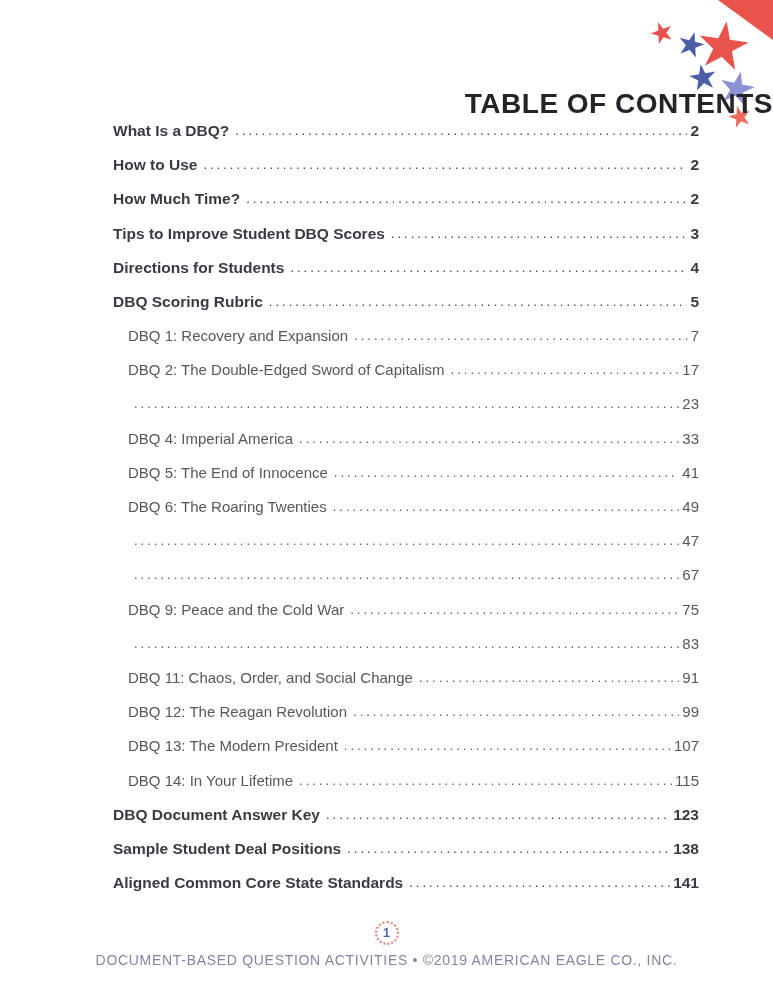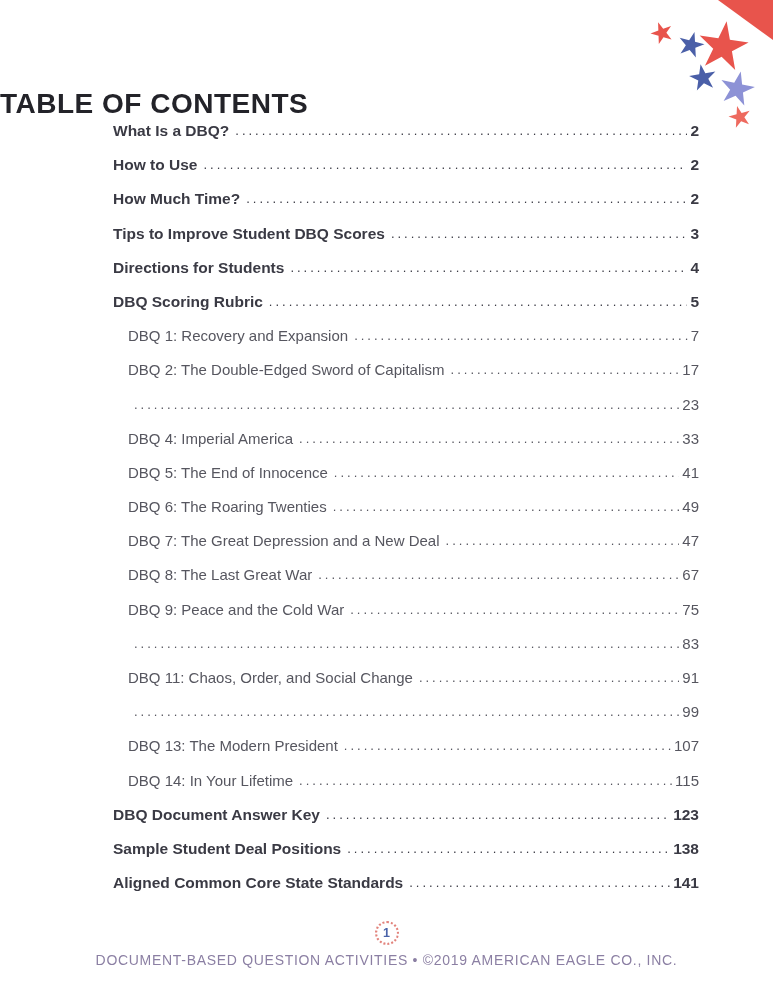--- a/index.html
+++ b/index.html
@@ -17,35 +17,35 @@
     top: 0;
     right: 0;
     width: 160px;
     height: 145px;
   }
   .title {
     position: absolute;
     top: 88px;
     left: 0;
     right: 0;
-    text-align: left;
+    text-align: right;
     font-size: 28px;
     font-weight: 800;
     letter-spacing: 0.5px;
     color: #232329;
   }
   .toc {
     position: absolute;
     top: 114px;
     left: 113px;
     right: 74px;
   }
   .toc-row {
     display: flex;
-    align-items: flex-start;
+    align-items: flex-end;
     height: 34.2px;
     line-height: 34.2px;
   }
   .toc-row.top {
     color: #3a3a44;
     font-weight: 700;
     font-size: 15.5px;
   }
   .toc-row.sub {
     color: #56565f;
@@ -167,44 +167,43 @@
         <span class="toc-label">DBQ 5: The End of Innocence</span>
         <span class="leader">............................................................................................................................................................................................................................</span>
         <span class="toc-page">41</span>
       </div>
       <div class="toc-row sub">
         <span class="toc-label">DBQ 6: The Roaring Twenties</span>
         <span class="leader">............................................................................................................................................................................................................................</span>
         <span class="toc-page">49</span>
       </div>
       <div class="toc-row sub">
-        <span class="toc-label">DBQ 7: The Great Depression and a New Deal</span>
         <span class="leader">............................................................................................................................................................................................................................</span>
         <span class="toc-page">47</span>
       </div>
       <div class="toc-row sub">
-        <span class="toc-label">DBQ 8: The Last Great War</span>
         <span class="leader">............................................................................................................................................................................................................................</span>
         <span class="toc-page">67</span>
       </div>
       <div class="toc-row sub">
         <span class="toc-label">DBQ 9: Peace and the Cold War</span>
         <span class="leader">............................................................................................................................................................................................................................</span>
         <span class="toc-page">75</span>
       </div>
       <div class="toc-row sub">
         <span class="leader">............................................................................................................................................................................................................................</span>
         <span class="toc-page">83</span>
       </div>
       <div class="toc-row sub">
         <span class="toc-label">DBQ 11: Chaos, Order, and Social Change</span>
         <span class="leader">............................................................................................................................................................................................................................</span>
         <span class="toc-page">91</span>
       </div>
       <div class="toc-row sub">
+        <span class="toc-label">DBQ 12: The Reagan Revolution</span>
         <span class="leader">............................................................................................................................................................................................................................</span>
         <span class="toc-page">99</span>
       </div>
       <div class="toc-row sub">
         <span class="toc-label">DBQ 13: The Modern President</span>
         <span class="leader">............................................................................................................................................................................................................................</span>
         <span class="toc-page">107</span>
       </div>
       <div class="toc-row sub">
         <span class="toc-label">DBQ 14: In Your Lifetime</span>

